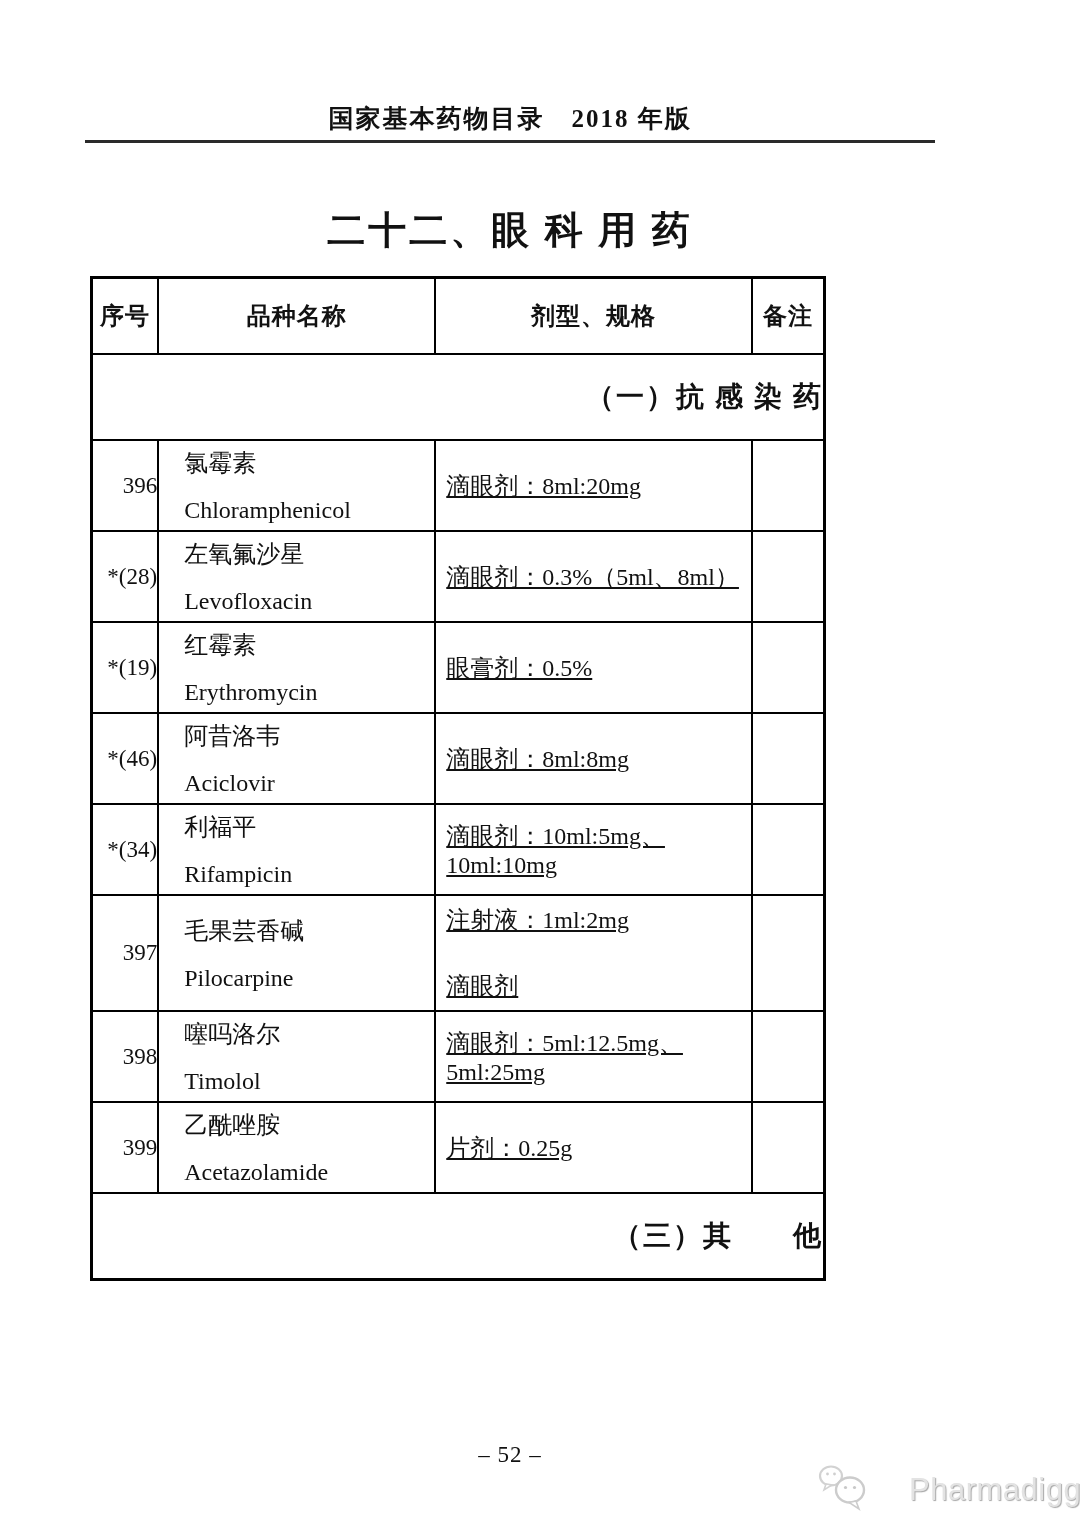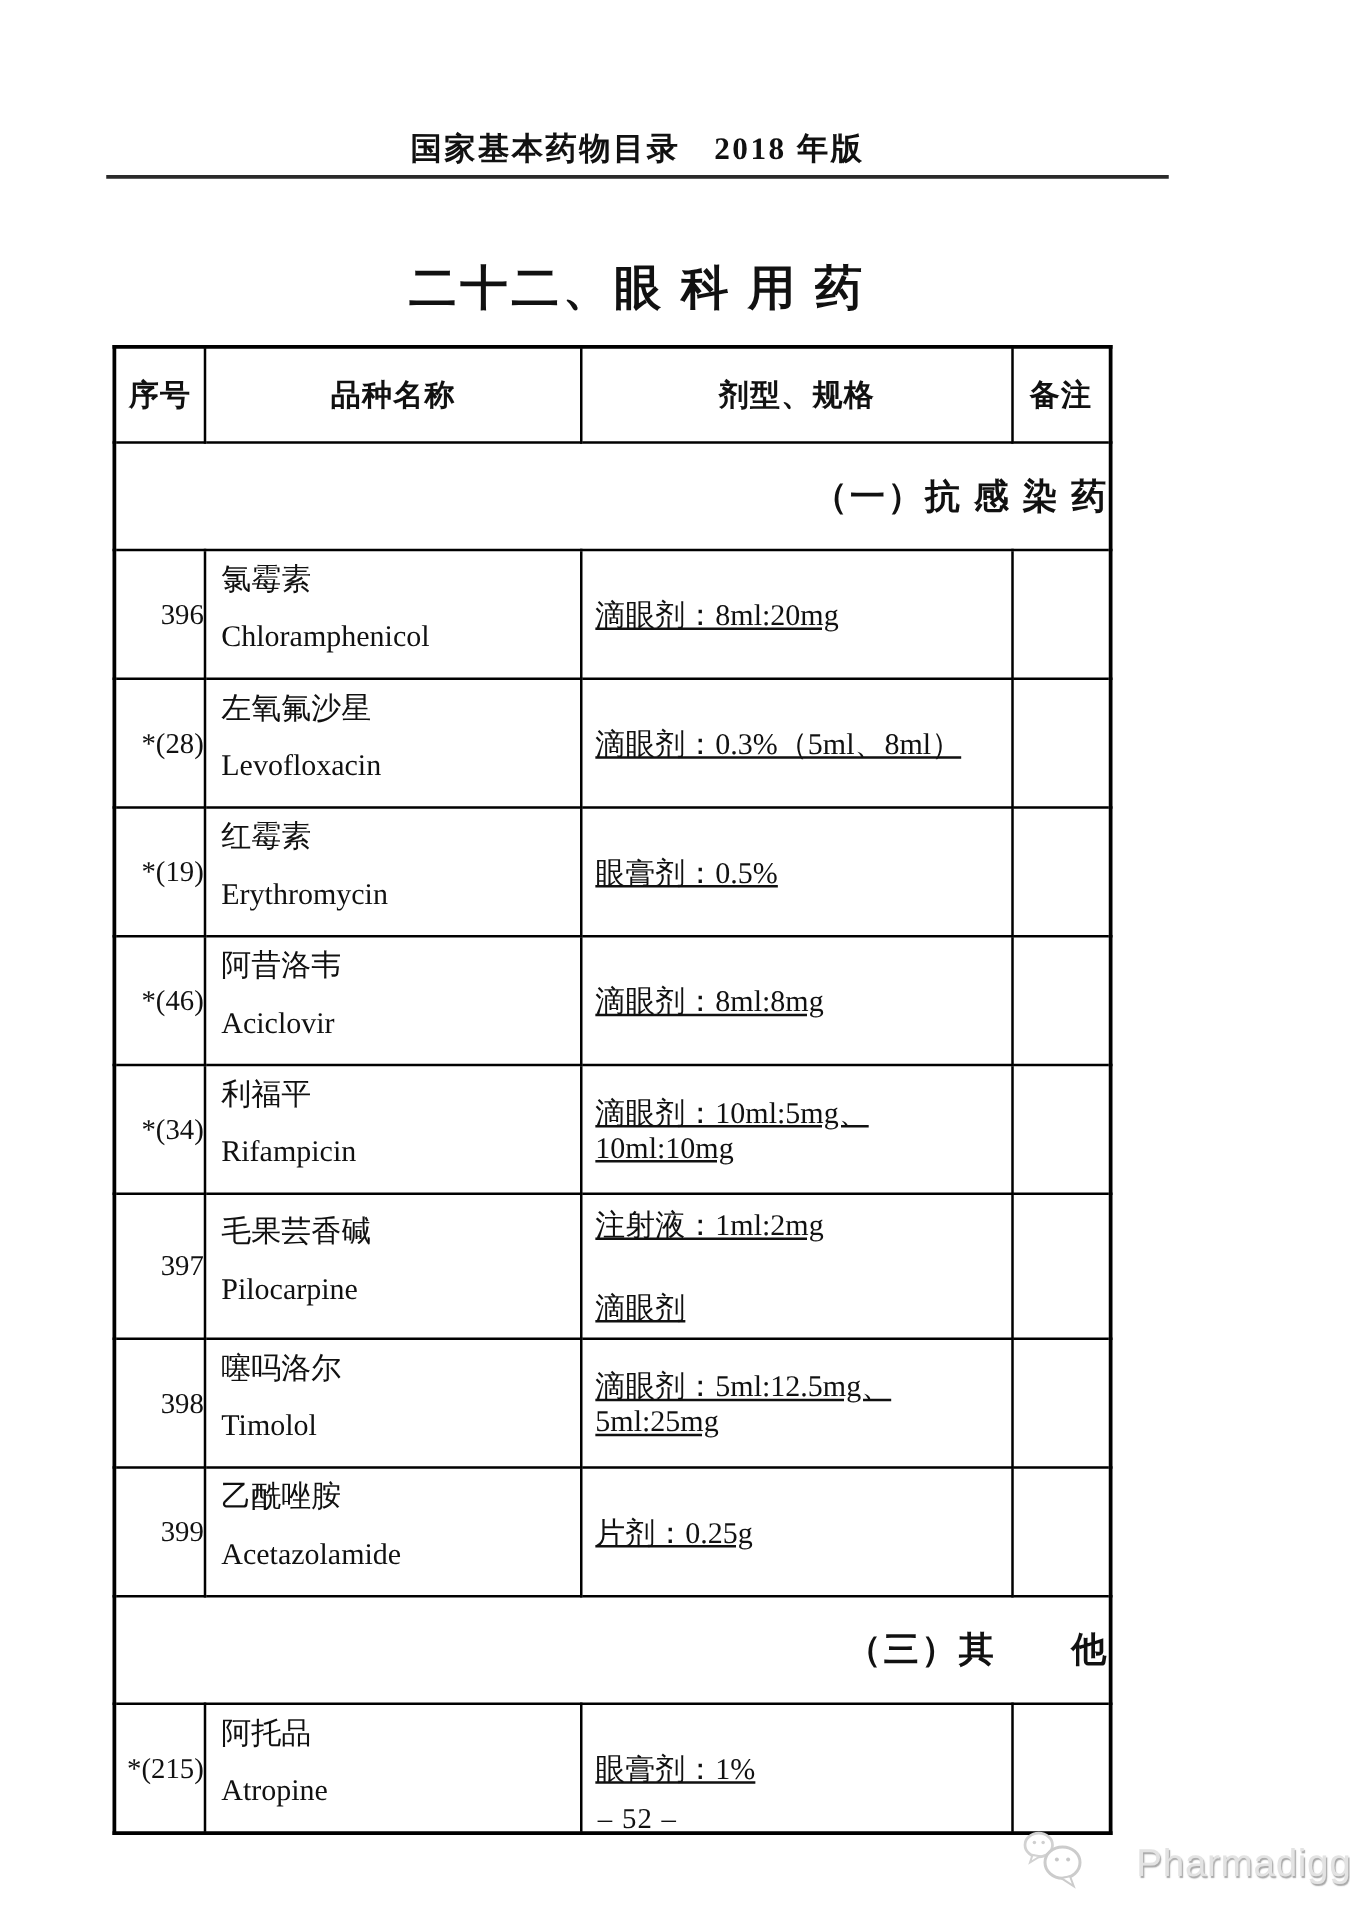--- a/index.html
+++ b/index.html
@@ -48,21 +48,21 @@
     font-weight: bold;
     letter-spacing: 3px;
     white-space: pre;
   }
 
   
   .drug-table {
     position: absolute;
     top: 276px;
     left: 90px;
-    width: 800px;
+    width: 736px;
     border-collapse: collapse;
     table-layout: fixed;
     border: 3px solid #000;
   }
   .drug-table th,
   .drug-table td {
     border: 2px solid #000;
     padding: 0;
     background: #ffffff;
   }
@@ -84,24 +84,25 @@
   tr.drug-row td { height: 84px; }
   tr.drug-row.tall td { height: 114px; }
 
   .seq-cell {
     text-align: right;
     font-size: 23px;
     vertical-align: middle;
   }
   .name-cell { vertical-align: middle; }
   .name-inner {
-    padding: 6px 10px 18px 12px;
+    padding: 6px 10px 6px 12px;
     display: flex;
     flex-direction: column;
     justify-content: space-between;
+    margin-left: 13px;
   }
   .name-line-cn {
     font-size: 24px;
     margin-bottom: 18px;
   }
   .name-line-en {
     font-size: 24px;
   }
   .spec-cell { vertical-align: middle; }
   .spec-inner { padding: 4px 8px 4px 10px; }
@@ -281,35 +282,20 @@
         <td class="spec-cell">
           <div class="spec-inner">
             <div class="spec-line">片剂：0.25g</div>
           </div>
         </td>
         <td class="note-cell"></td>
       </tr>
       <tr>
         <td colspan="4" class="section-cell">（三）其　　他</td>
       </tr>
-      <tr class="drug-row">
-        <td class="seq-cell">*(215)</td>
-        <td class="name-cell">
-          <div class="name-inner">
-            <div class="name-line-cn">阿托品</div>
-            <div class="name-line-en">Atropine</div>
-          </div>
-        </td>
-        <td class="spec-cell">
-          <div class="spec-inner">
-            <div class="spec-line">眼膏剂：1%</div>
-          </div>
-        </td>
-        <td class="note-cell"></td>
-      </tr>
     </tbody>
 </table>
 
 <div class="page-number">– 52 –</div>
 
 <div class="watermark">
   <span>
     <svg width="56" height="50" viewBox="0 0 56 50">
 
       <ellipse cx="15" cy="13" rx="11" ry="9.5" fill="#ffffff" stroke="#d2d2d2" stroke-width="2.2"></ellipse>

